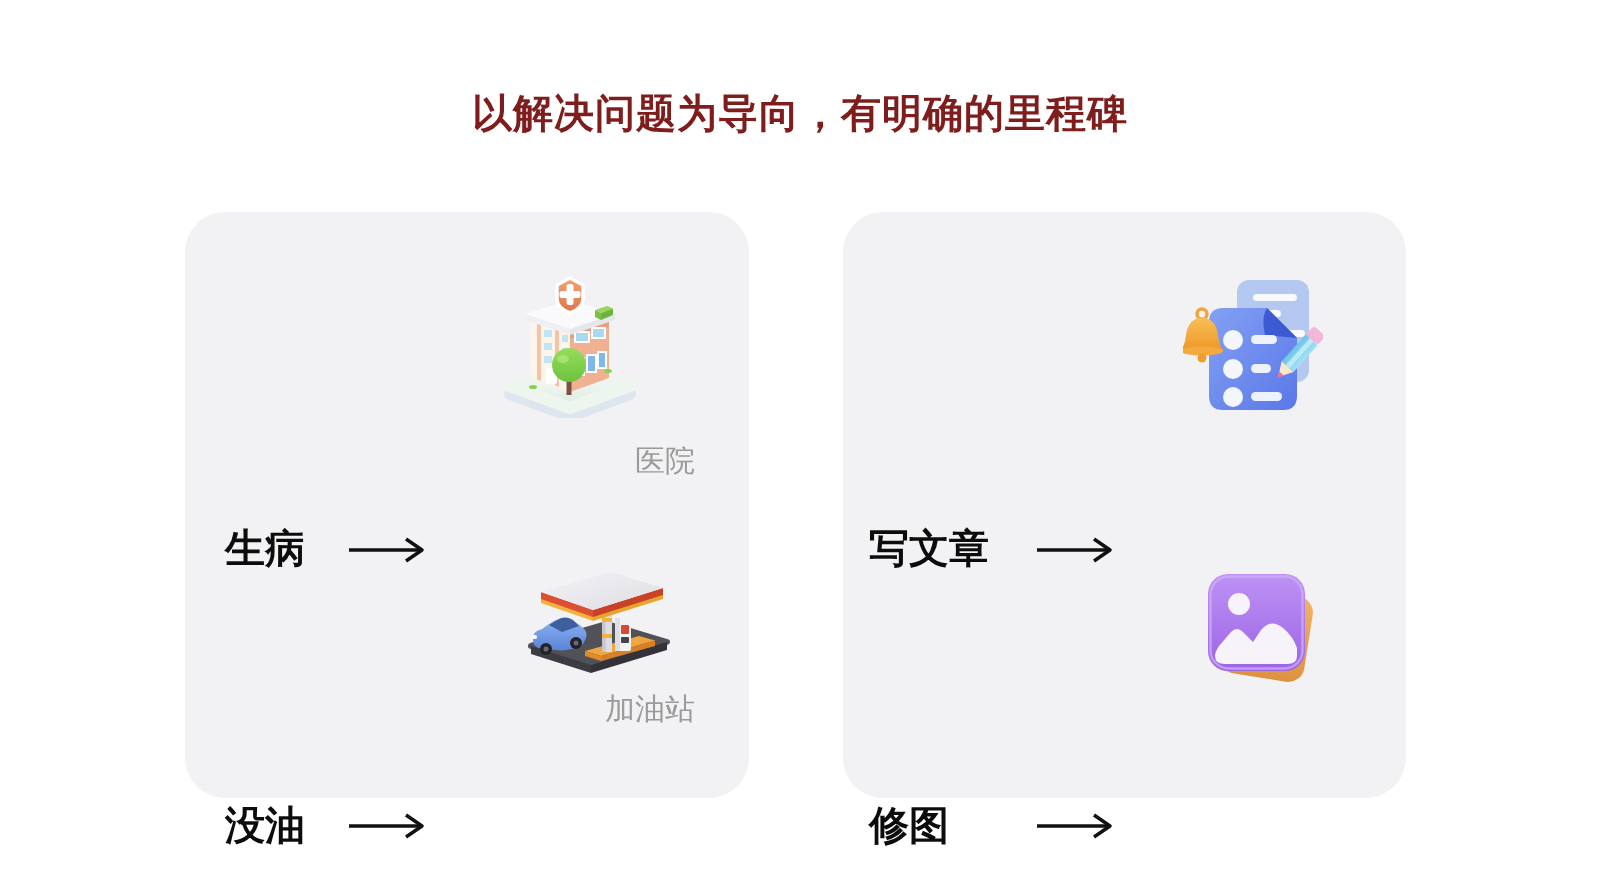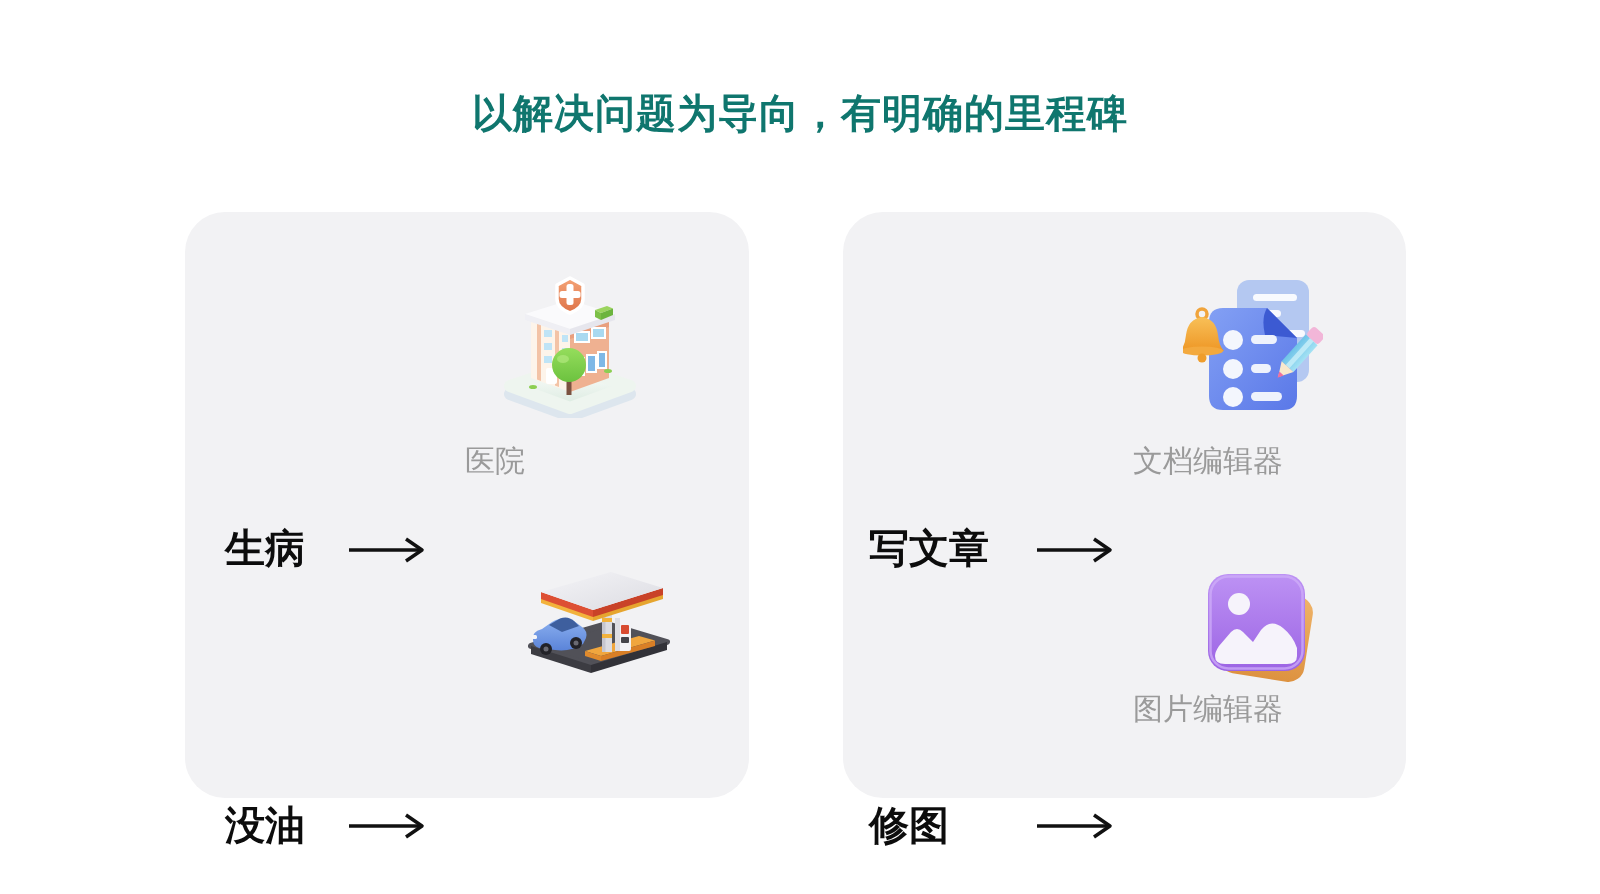--- a/index.html
+++ b/index.html
@@ -8,21 +8,21 @@
     background: #ffffff;
     font-family: "Liberation Sans", "DejaVu Sans", sans-serif;
     position: relative;
     overflow: hidden;
   }
   .page-title {
     position: absolute;
     left: 0; top: 92px; width: 1600px;
     text-align: center;
     font-size: 40px; font-weight: 700;
-    color: #0f766e;
+    color: #7f1d1d;
     letter-spacing: 1px;
     line-height: 42px;
   }
   .card {
     position: absolute;
     top: 212px; height: 586px;
     background: #f2f2f4;
     border-radius: 40px;
   }
   .card-left  { left: 185px; width: 564px; }
@@ -44,21 +44,21 @@
     position: absolute; width: 80px; height: 28px;
   }
   .arrow.r1 { top: 324px; }
   .arrow.r2 { top: 600px; }
   .card-left  .arrow { left: 162px; }
   .card-right .arrow { left: 192px; }
 
   .icon-wrap { position: absolute; }
   .solution-label {
     position: absolute;
-    width: 230px; text-align: left;
+    width: 230px; text-align: right;
     font-size: 30px; color: #9a9a9a;
     line-height: 34px; white-space: nowrap;
   }
   .solution-label.r1 { top: 232px; }
   .solution-label.r2 { top: 480px; }
   .card-left  .solution-label { left: 280px; }
   .card-right .solution-label { left: 290px; }
 </style>
 </head>
 <body>
@@ -184,20 +184,21 @@
         <path d="M18,78 Q16,70 27,67 L37,60 Q49,53 59,59 L67,65 Q73,69 71,76 L68,82 Q56,90 40,88 L24,86 Q18,84 18,78 Z" fill="url(#gas-car)"></path>
         <path d="M34,63 L45,56.5 Q53,53.5 59,59 L64,64 L47,70 Z" fill="#3e5f9e"></path>
         <rect x="17" y="73" width="5" height="4" rx="1.5" fill="#f6f6f8"></rect>
         <circle cx="31" cy="87" r="6" fill="#222227"></circle>
           <circle cx="31" cy="87" r="2.5" fill="#6a6a72"></circle>
         <circle cx="61" cy="81" r="6" fill="#222227"></circle>
           <circle cx="61" cy="81" r="2.5" fill="#6a6a72"></circle>
       </g>
     </svg>
   </div>
+  <div class="solution-label r2">加油站</div>
 </div>
 
 <div class="card card-right">
 
   <span class="scenario r1">写文章</span>
   <svg class="arrow r1" viewBox="0 0 80 28">
     <line x1="2" y1="14" x2="72" y2="14" stroke="#111" stroke-width="3.5"></line>
     <polyline points="59,3 75,14 59,25" fill="none" stroke="#111" stroke-width="3.5" stroke-linejoin="round"></polyline>
   </svg>
 
@@ -241,21 +242,20 @@
 
       <g transform="translate(134,60) rotate(132)">
         <rect x="-4" y="-8" width="12" height="16" rx="4" fill="#f2b6d8"></rect>
         <rect x="8" y="-8" width="36" height="16" fill="url(#pen-g)"></rect>
         <rect x="8" y="-2.5" width="36" height="5" fill="#c6edf8" opacity="0.85"></rect>
         <path d="M44,-8 L58,0 L44,8 Z" fill="#f8e8cc"></path>
         <path d="M53,-3 L59,0 L53,3 Z" fill="#ee6f9e"></path>
       </g>
     </svg>
   </div>
-  <div class="solution-label r1">文档编辑器</div>
 
   <span class="scenario r2">修图</span>
   <svg class="arrow r2" viewBox="0 0 80 28">
     <line x1="2" y1="14" x2="72" y2="14" stroke="#111" stroke-width="3.5"></line>
     <polyline points="59,3 75,14 59,25" fill="none" stroke="#111" stroke-width="3.5" stroke-linejoin="round"></polyline>
   </svg>
 
   <div class="icon-wrap" style="left:352px; top:356px; width:130px; height:120px;">
     <svg viewBox="0 0 130 120" width="130" height="120">
       <defs>
@@ -272,14 +272,13 @@
       <rect x="28" y="24" width="86" height="86" rx="16" fill="url(#img-or)" transform="rotate(9 71 67)"></rect>
 
       <rect x="13" y="6" width="97" height="97" rx="20" fill="url(#img-pu)"></rect>
       <rect x="15.5" y="8.5" width="92" height="92" rx="18" fill="none" stroke="#cfaef8" stroke-width="2.5" opacity="0.75"></rect>
 
       <circle cx="44" cy="36" r="11" fill="#f6f3fb"></circle>
 
       <path d="M20,88 Q20,84 24,78 L36,64 Q42,58 48,64 L58,74 L66,62 Q76,50 88,60 Q98,68 102,80 L102,88 Q102,96 92,96 L30,96 Q20,96 20,88 Z" fill="#f6f3fb"></path>
     </svg>
   </div>
-  <div class="solution-label r2">图片编辑器</div>
 </div>
 
 </body></html>

